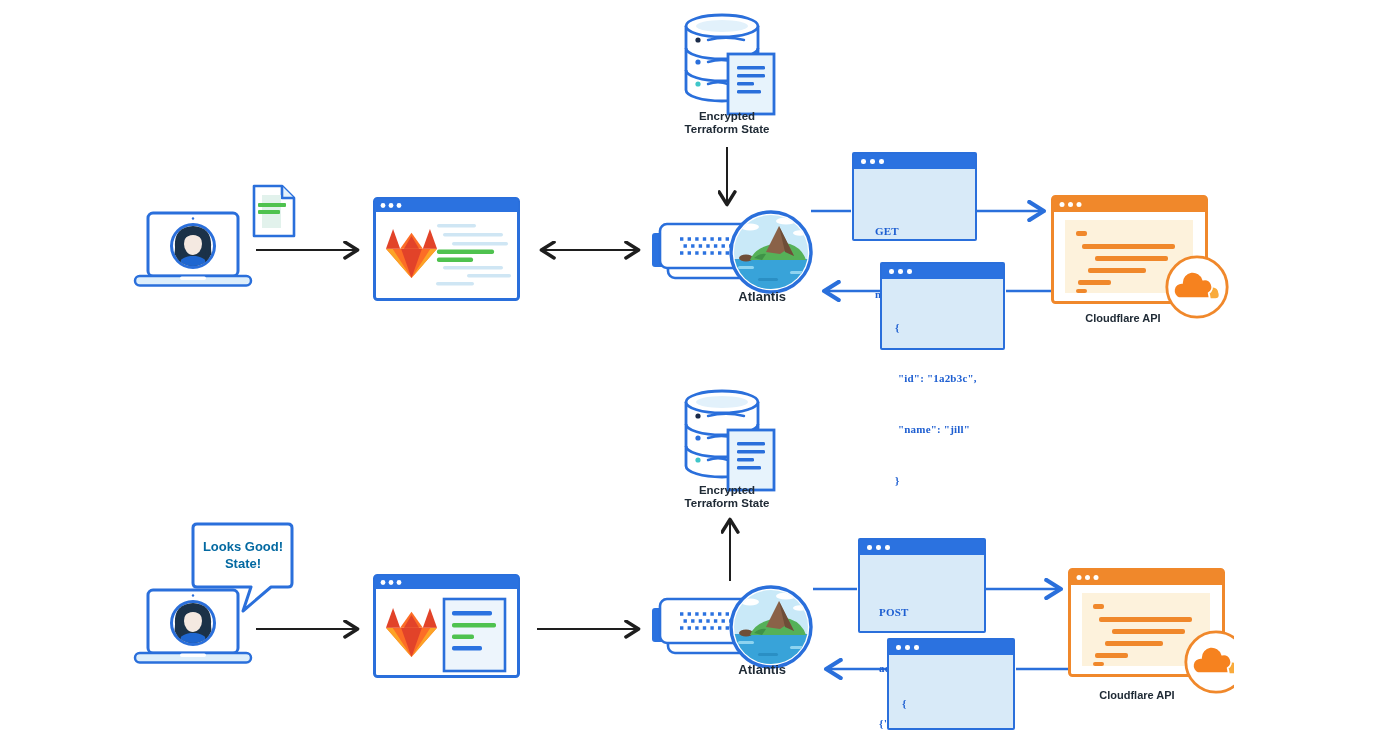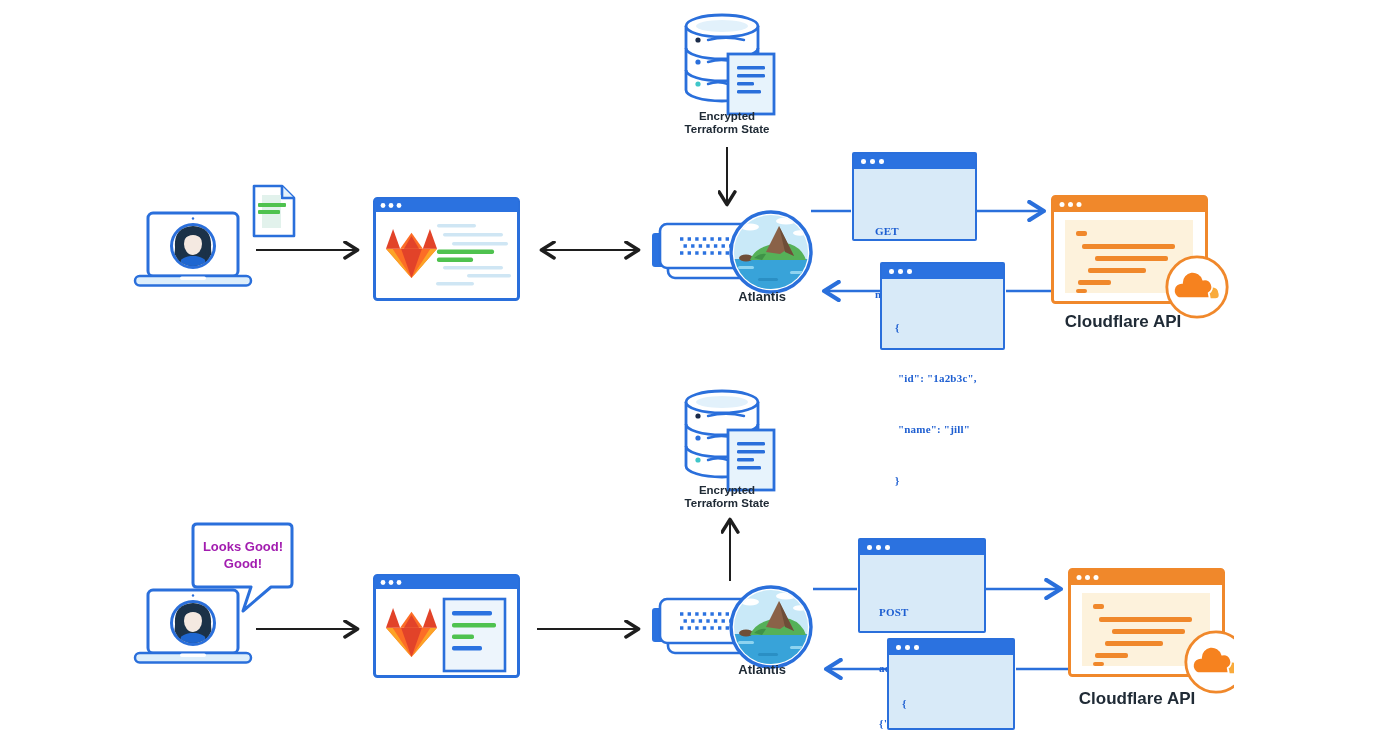--- a/index.html
+++ b/index.html
@@ -16,24 +16,24 @@
   .winbar .dot{width:4.5px;height:4.5px;border-radius:50%;background:#fff;}
   .mono{font-family:Liberation Serif, serif;font-weight:bold;color:#1d5ed1;
         font-size:11px;letter-spacing:.2px;white-space:pre;}
   .getbody{padding:10px 0 0 21px;line-height:21px;}
   .postbody{padding:11px 0 0 19px;line-height:18.5px;}
   .jsonbody{padding:6px 0 0 13px;line-height:17px;}
 
   .lbl{position:absolute;font-weight:bold;color:#202b36;text-align:center;}
   .lbl-sm{font-size:11.5px;line-height:12.5px;}
   .lbl-md{font-size:13px;text-align:right;}
-  .lbl-lg{font-size:17px;}
+  .lbl-lg{font-size:11px;}
 
   
-  .bubble-text{position:absolute;font-weight:bold;color:#a21caf;font-size:13px;line-height:17px;text-align:center;}
+  .bubble-text{position:absolute;font-weight:bold;color:#0369a1;font-size:13px;line-height:17px;text-align:center;}
 </style>
 </head>
 <body>
 
 <div id="canvas">
 
 <svg width="0" height="0" style="position:absolute" aria-hidden="true">
 <defs>
   <marker id="mBlack" viewBox="0 0 12 12" refX="9" refY="6" markerWidth="9.5" markerHeight="9.5" orient="auto-start-reverse">
     <path d="M2 1 L10 6 L2 11" fill="none" stroke="#1e1e1e" stroke-width="2.2" stroke-linecap="round" stroke-linejoin="round"></path>
@@ -293,21 +293,21 @@
 <svg class="node" style="left:1164px;top:254px;width:66px;height:66px">
       <use href="#sym-cfbadge"></use>
     </svg>
 <div class="lbl lbl-lg abs" style="left:1048px;top:312px;width:150px">Cloudflare API</div>
 
 <svg class="node" style="left:185px;top:521px;width:115px;height:97px">
   <path d="M12 3 H103 Q107 3 107 7 V62 Q107 66 103 66 H86 L58 90 L66 66 H12 Q8 66 8 62 V7 Q8 3 12 3 Z" fill="#fff" stroke="#2a6fdb" stroke-width="3" stroke-linejoin="round"></path>
 </svg>
 <div class="bubble-text abs" style="left:193px;top:538px;width:100px">
   <div>Looks Good!</div>
-  <div>Good!</div>
+  <div>State!</div>
 </div>
 
 <svg class="node" style="left:128px;top:587px;width:130px;height:80px">
       <use href="#sym-laptop"></use>
     </svg>
 <svg class="node" style="left:373px;top:574px;width:147px;height:104px">
       <use href="#sym-gitlab2"></use>
     </svg>
 
 <svg class="node" style="left:680px;top:388px;width:100px;height:108px">

